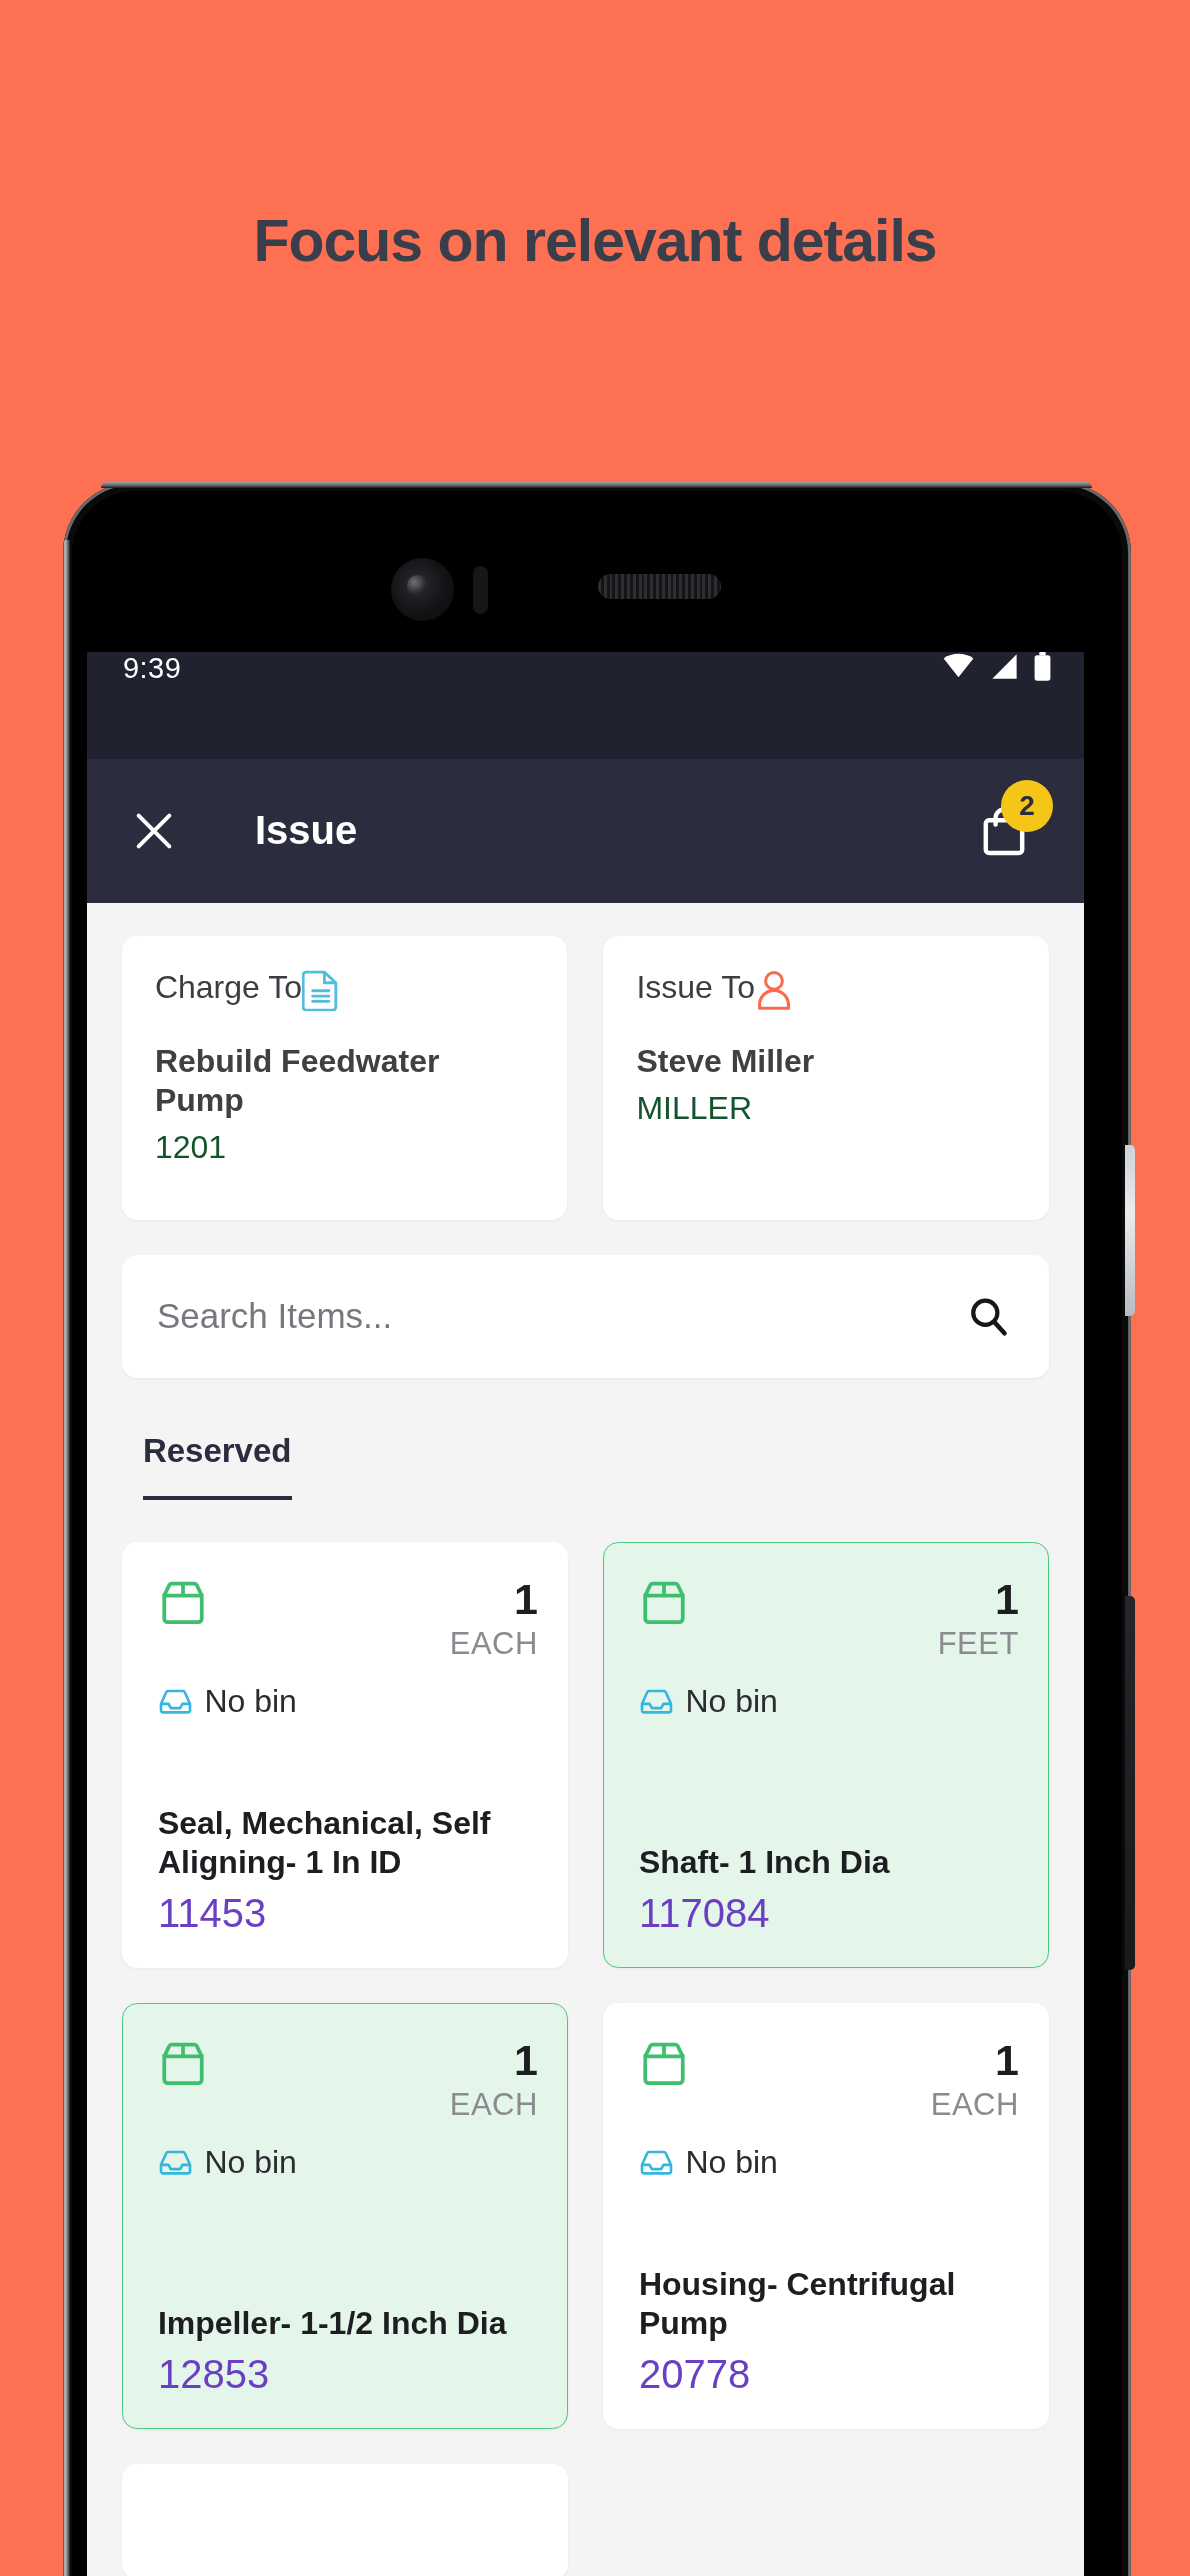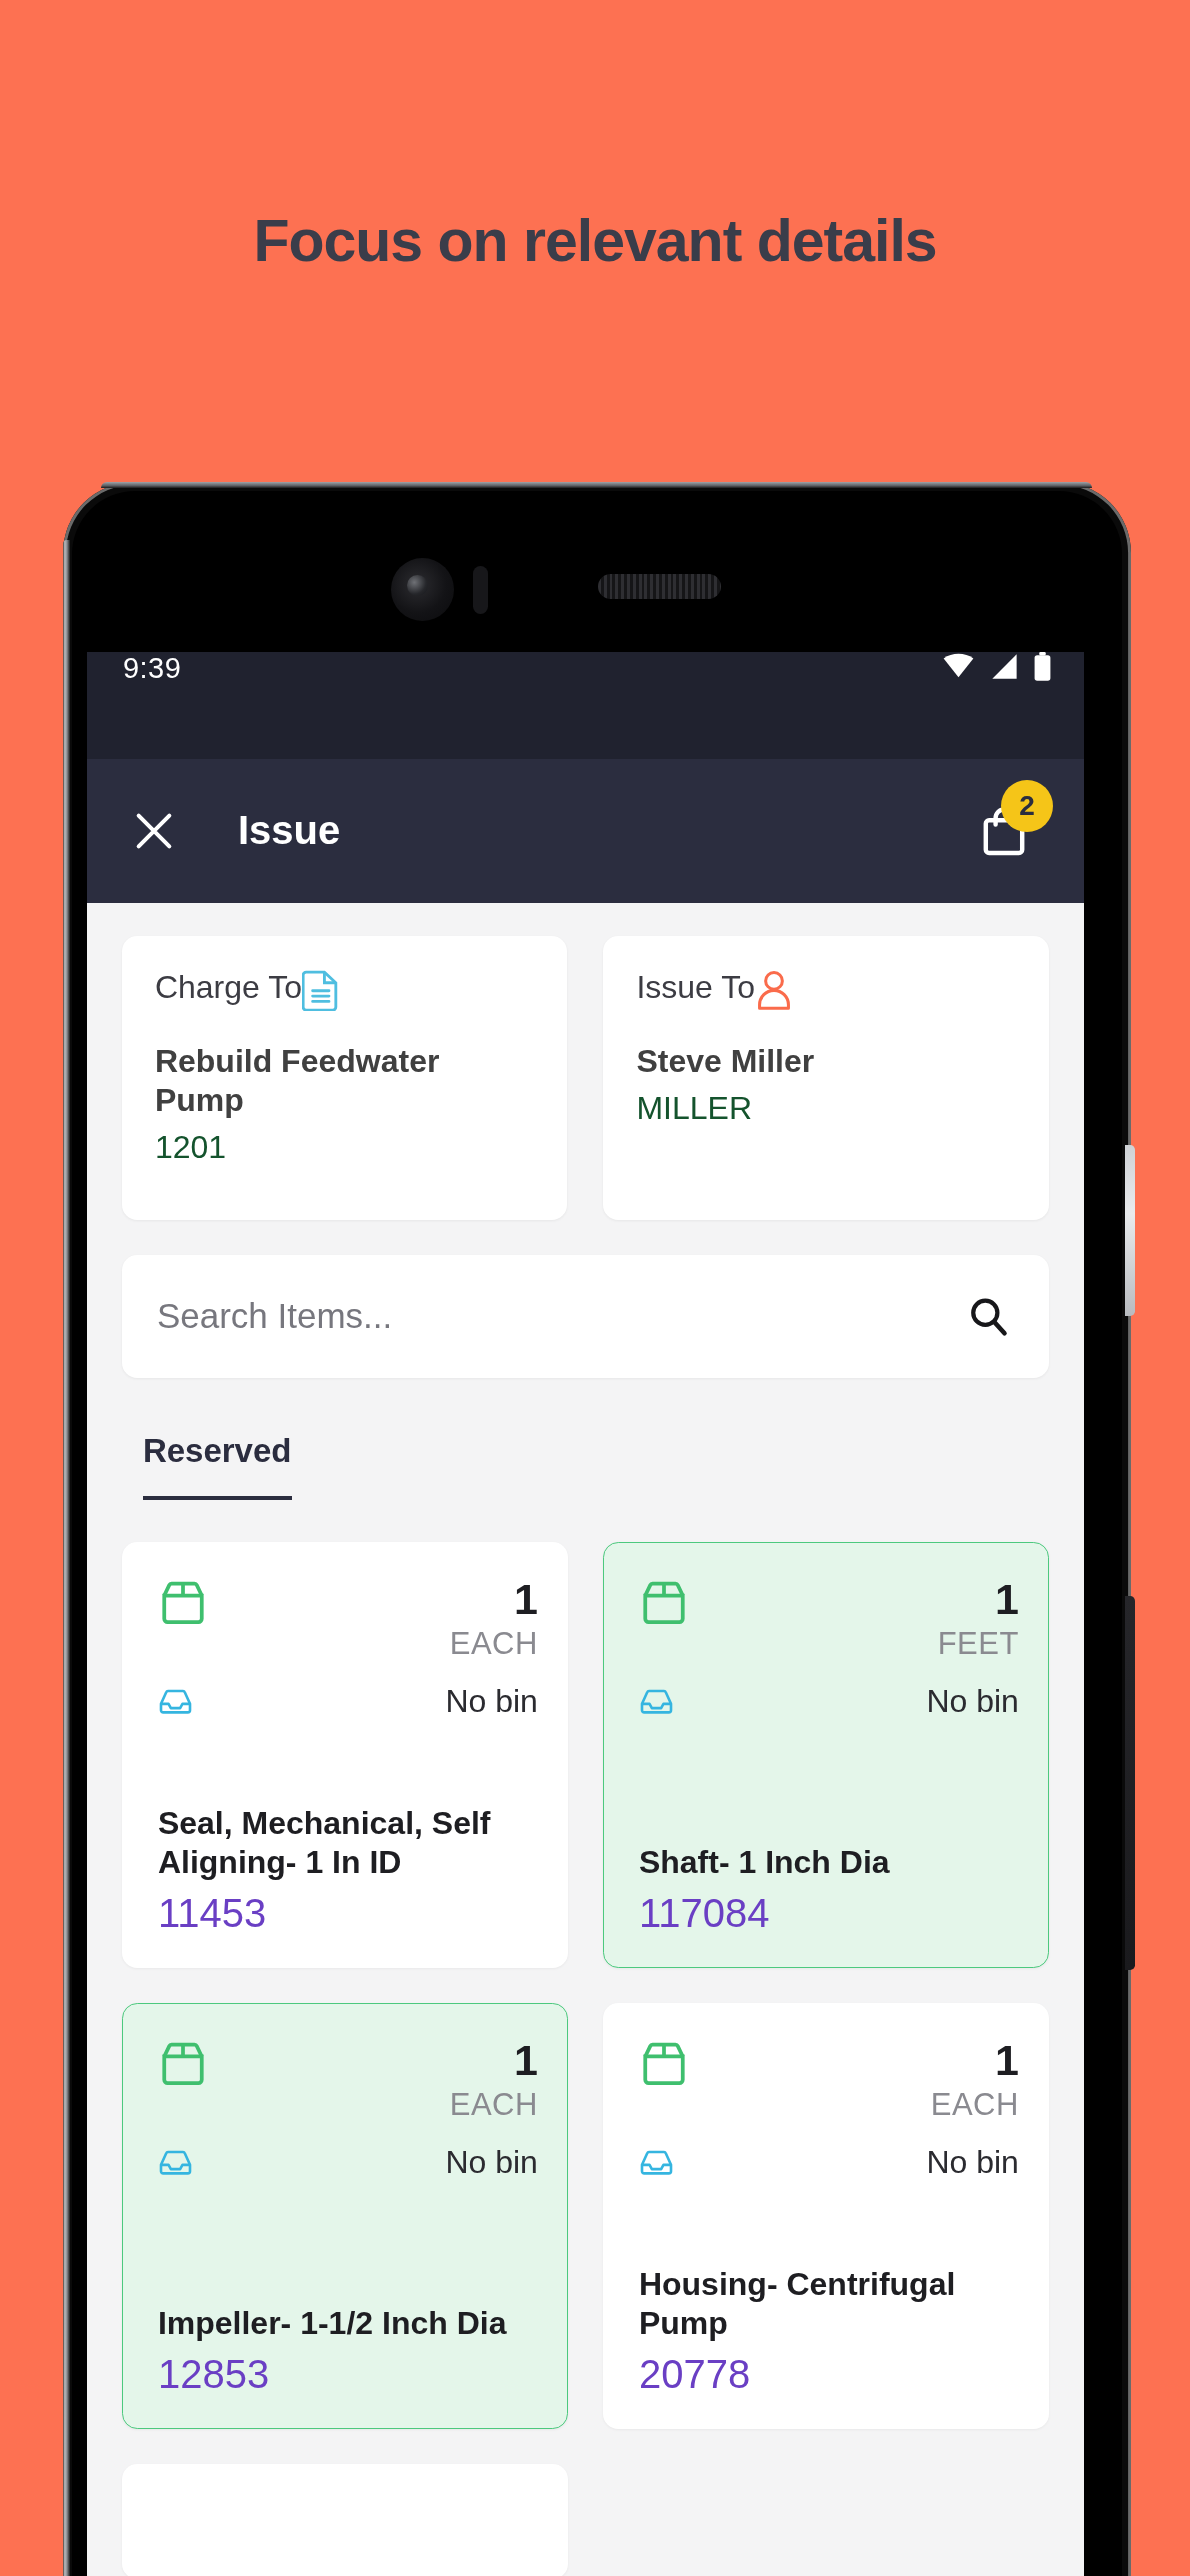--- a/index.html
+++ b/index.html
@@ -141,20 +141,21 @@
   }
 
   
   .appbar {
     height: 144px;
     background: #2B2D3F;
     display: flex;
     align-items: center;
     padding: 0 29px 0 36px;
     position: relative;
+    gap: 17px;
   }
   .appbar-close {
     width: 63px; height: 63px;
     display: flex; align-items: center; justify-content: center;
     cursor: pointer;
   }
   .appbar-title {
     color: #FFFFFF;
     font-size: 40px;
     font-weight: bold;
@@ -292,21 +293,21 @@
   }
   .item-uom {
     font-size: 31px;
     color: #8A8A90;
     margin-top: 5.8px;
     letter-spacing: 0.5px;
   }
   .item-bin {
     display: flex;
     align-items: center;
-    justify-content: space-between;
+    justify-content: flex-start;
     gap: 11.5px;
     margin-top: 21px;
     font-size: 32px;
     color: #2B2B30;
   }
   .item-spacer { flex: 1; min-height: 33px; }
   .item-name {
     font-size: 32px;
     font-weight: bold;
     color: #1E1E22;

